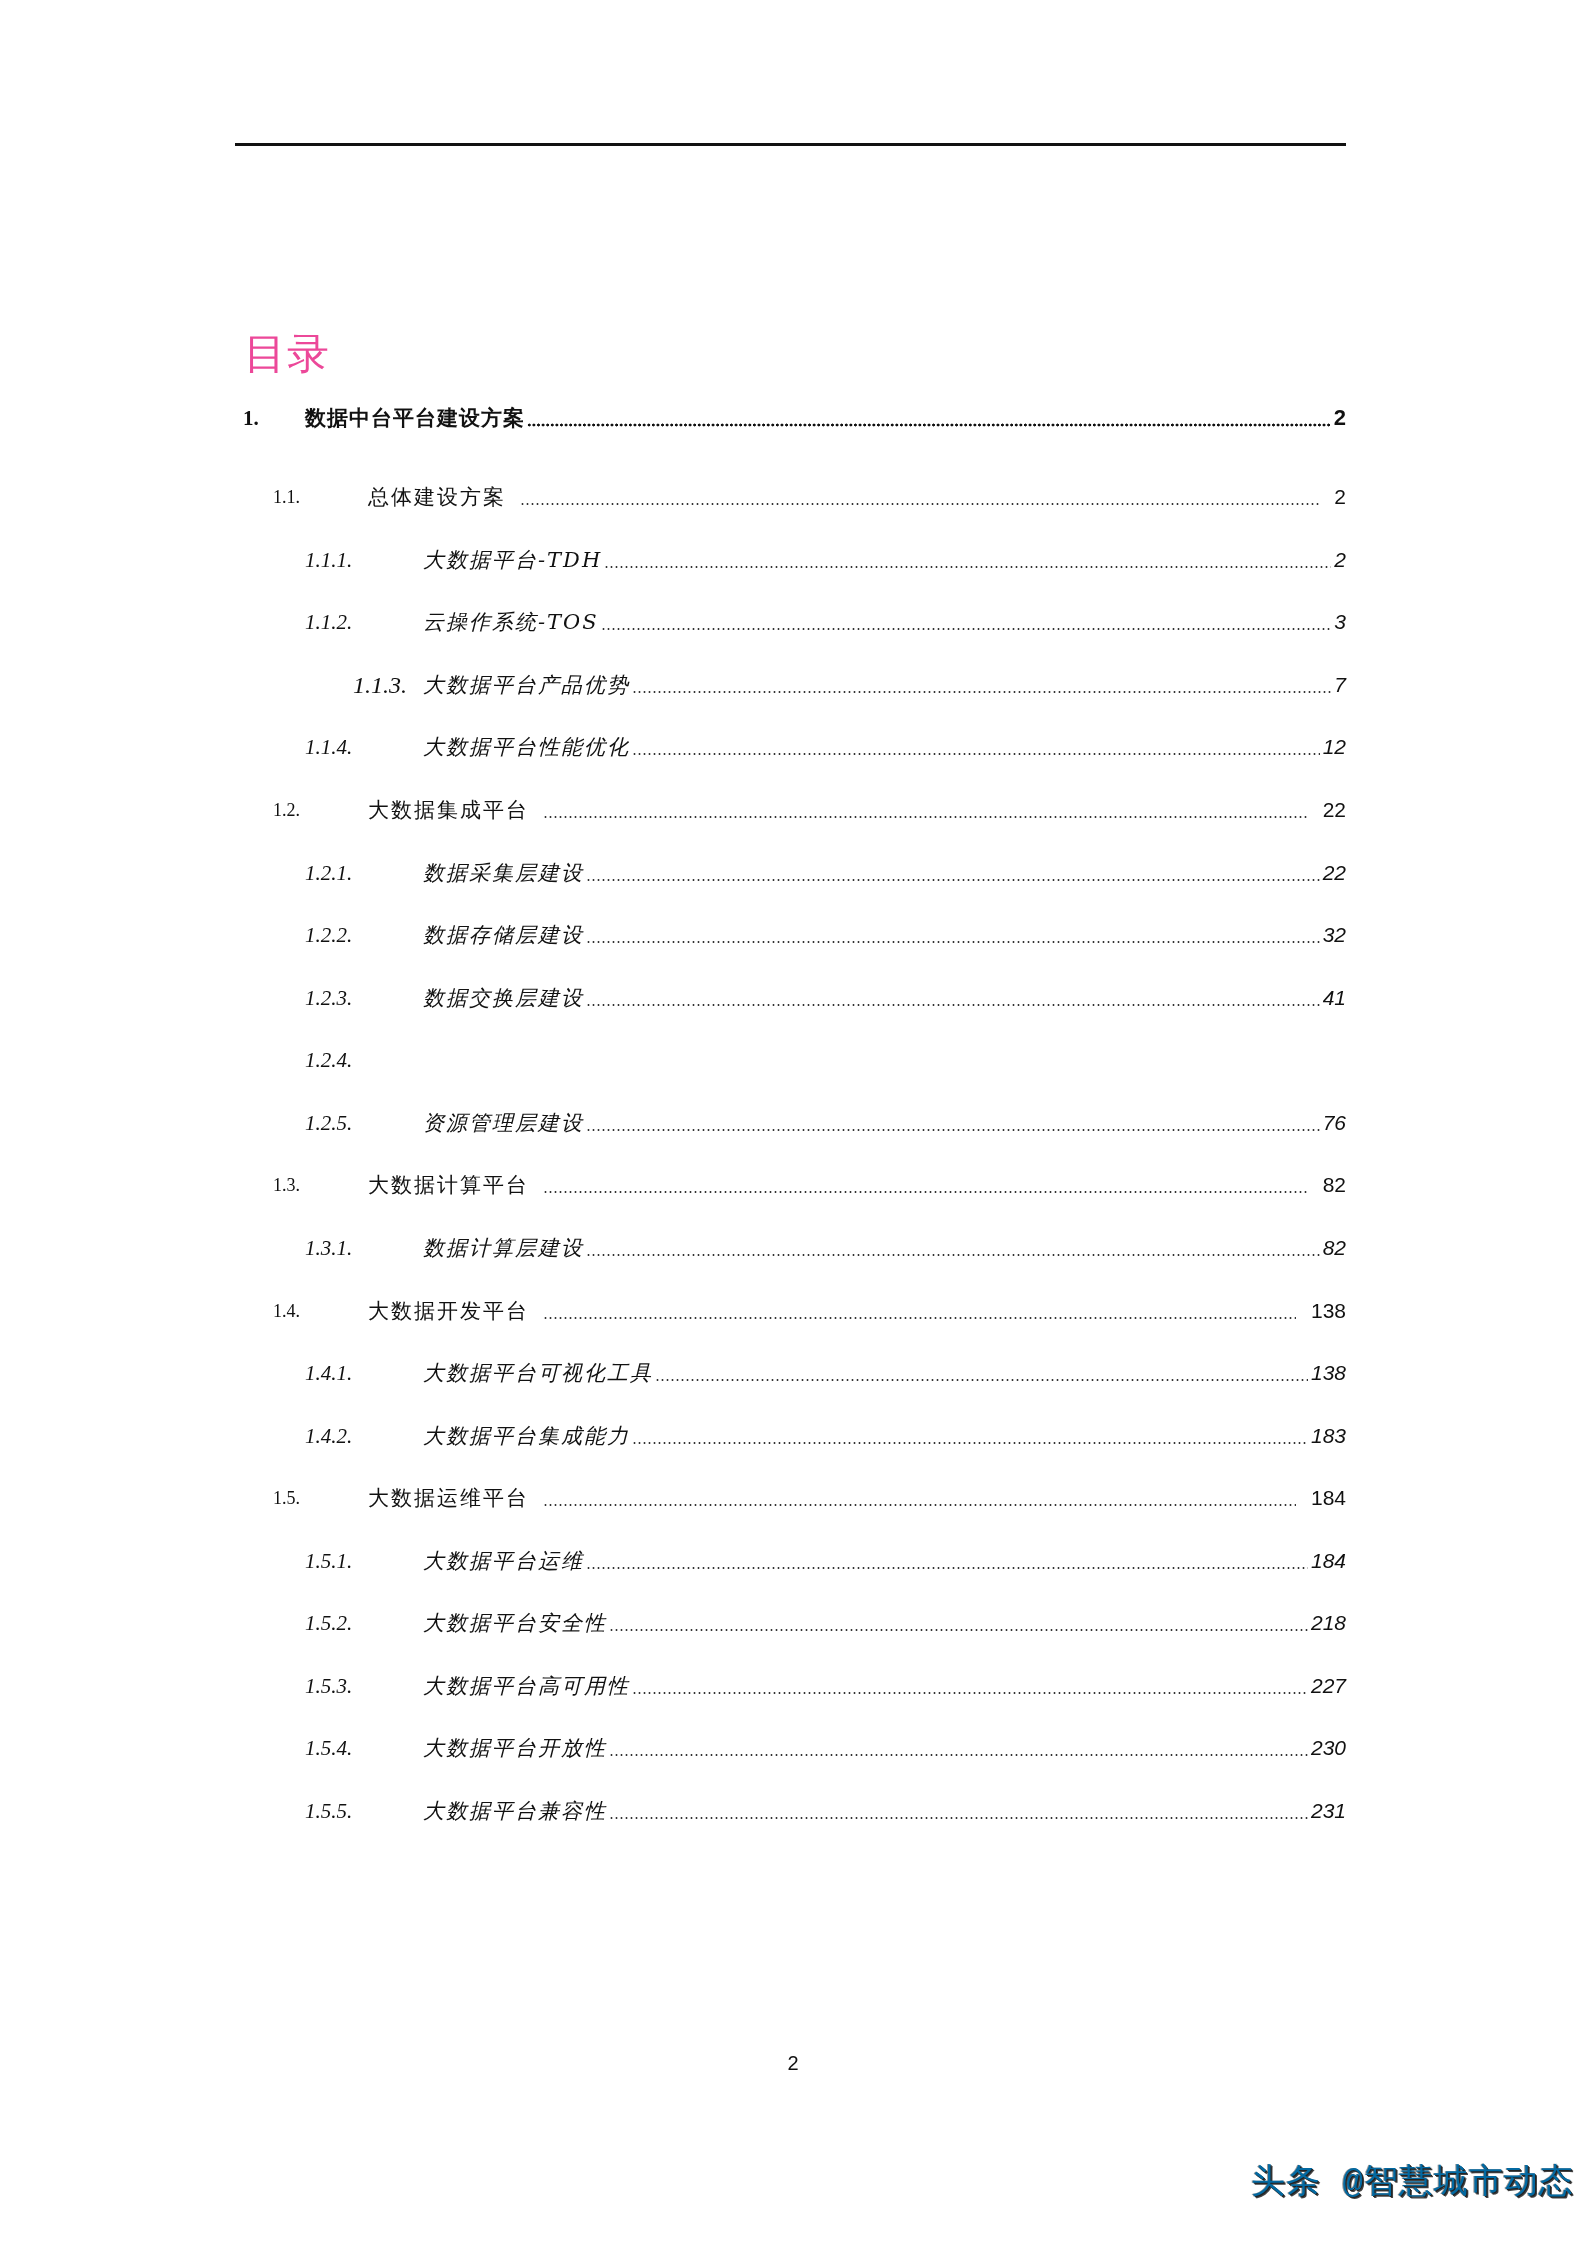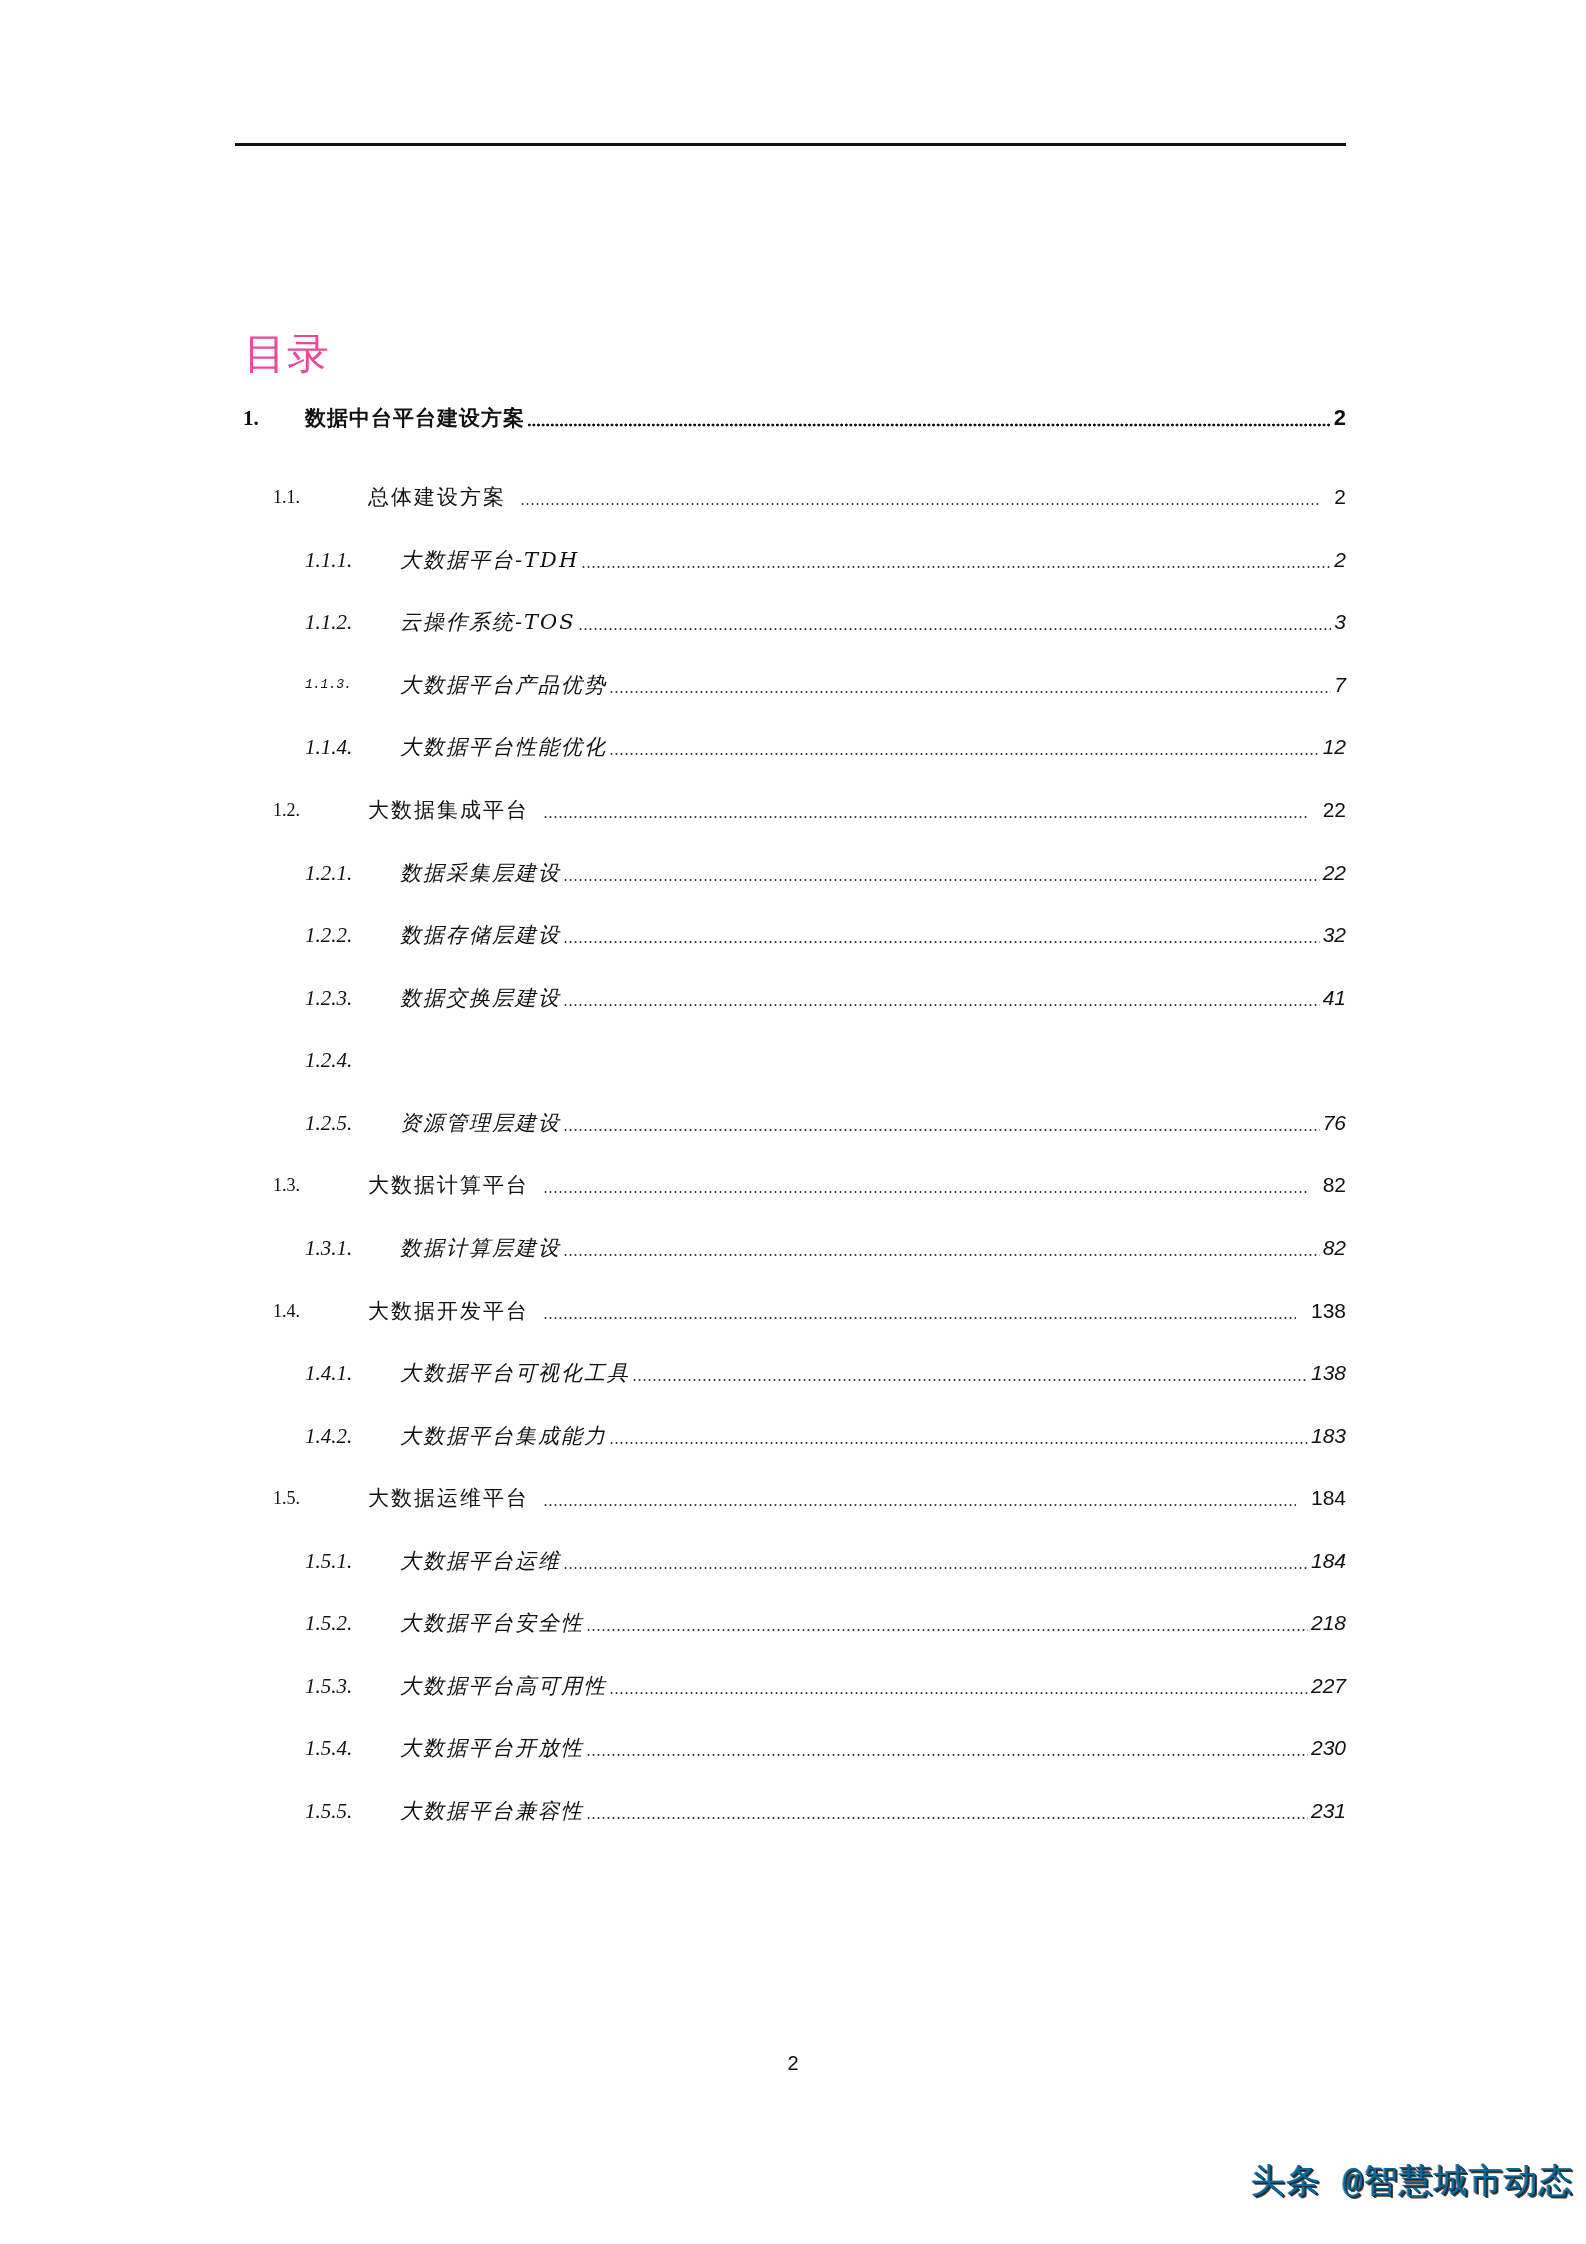--- a/index.html
+++ b/index.html
@@ -140,25 +140,26 @@
     }
 
     
     .lvl3 .num {
       left: 305px;
       font-style: italic;
       font-size: 21px;
       font-family: "Liberation Serif", serif;
     }
     .lvl3 .num.sans {
-      font-family: Liberation Mono, monospace;
-      font-size: 13px;
+      font-family: Liberation Serif, serif;
+      font-size: 24px;
+      margin-left: 48px;
     }
     .lvl3 .line {
-      left: 400px;
+      left: 423px;
       font-size: 22px;
     }
     .lvl3 .label {
       font-style: italic;
       letter-spacing: 2px;
       font-family: "DejaVu Serif", "Liberation Serif", serif;
       font-size: 21px;
     }
     .lvl3 .leader {
       background-image: radial-gradient(circle, #333 0.9px, transparent 1.2px);

